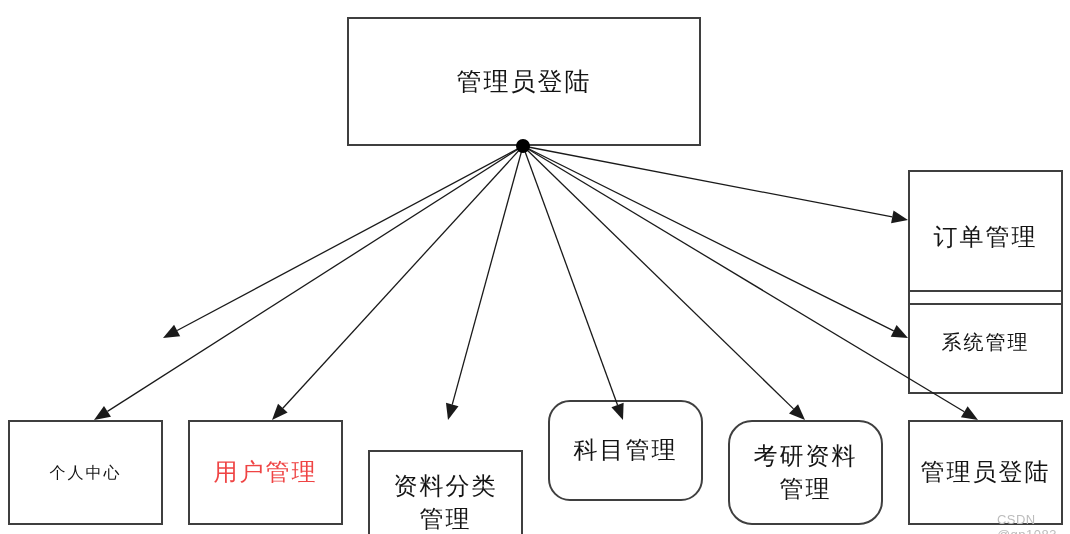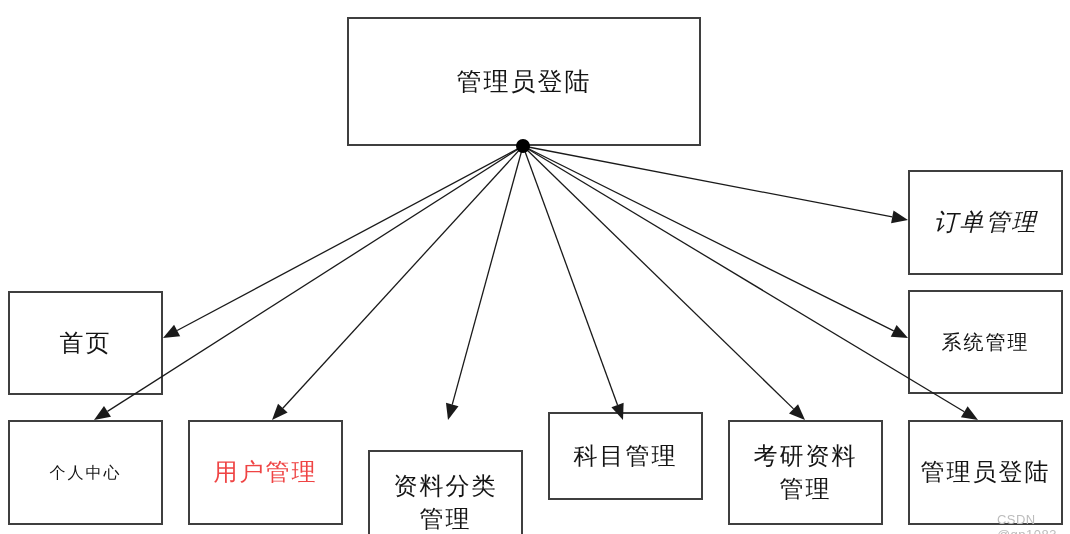--- a/index.html
+++ b/index.html
@@ -22,43 +22,40 @@
     font-size:13px; letter-spacing:0.5px;
   }
 </style>
 </head>
 <body>
 
 <div class="stage" style="background: rgb(255, 255, 255);">
   <div class="node" style="left: 347px; top: 17px; width: 354px; height: 129px; border-color: rgb(63, 63, 63);">
     <span class="node-label" style="font-size: 25px; color: rgb(20, 20, 20);">管理员登陆</span>
   </div>
-  <div class="node" style="left: 8px; top: 291px; width: 155px; height: 104px; border-color: rgb(63, 63, 63);">
-    <span class="node-label" style="font-size: 24px; color: rgb(20, 20, 20);">首页</span>
-  </div>
-  <div class="node" style="left: 908px; top: 170px; width: 155px; height: 105px; border-color: rgb(63, 63, 63); font-style: italic;">
+  <div class="node" style="left: 908px; top: 170px; width: 155px; height: 135px; border-color: rgb(63, 63, 63);">
     <span class="node-label" style="font-size: 24px; color: rgb(20, 20, 20);">订单管理</span>
   </div>
   <div class="node" style="left: 908px; top: 290px; width: 155px; height: 104px; border-color: rgb(63, 63, 63);">
     <span class="node-label" style="font-size: 20px; color: rgb(20, 20, 20);">系统管理</span>
   </div>
   <div class="node" style="left: 8px; top: 420px; width: 155px; height: 105px; border-color: rgb(63, 63, 63);">
     <span class="node-label" style="font-size: 16px; color: rgb(20, 20, 20);">个人中心</span>
   </div>
   <div class="node" style="left: 188px; top: 420px; width: 155px; height: 105px; border-color: rgb(63, 63, 63);">
     <span class="node-label" style="font-size: 24px; color: #ef4444;">用户管理</span>
   </div>
   <div class="node" style="left: 368px; top: 420px; width: 155px; height: 105px; border-color: rgb(63, 63, 63); margin-top: 30px;">
     <span class="node-label" style="font-size: 24px; color: rgb(20, 20, 20);">资料分类
 管理</span>
   </div>
-  <div class="node" style="left: 548px; top: 412px; width: 155px; height: 88px; border-color: rgb(63, 63, 63);">
+  <div class="node" style="left: 548px; top: 400px; width: 155px; height: 101px; border-color: rgb(63, 63, 63); border-radius: 22px;">
     <span class="node-label" style="font-size: 24px; color: rgb(20, 20, 20);">科目管理</span>
   </div>
-  <div class="node" style="left: 728px; top: 420px; width: 155px; height: 105px; border-color: rgb(63, 63, 63);">
+  <div class="node" style="left: 728px; top: 420px; width: 155px; height: 105px; border-color: rgb(63, 63, 63); border-radius: 24px;">
     <span class="node-label" style="font-size: 24px; color: rgb(20, 20, 20);">考研资料
 管理</span>
   </div>
   <div class="node" style="left: 908px; top: 420px; width: 155px; height: 105px; border-color: rgb(63, 63, 63);">
     <span class="node-label" style="font-size: 24px; color: rgb(20, 20, 20);">管理员登陆</span>
   </div>
 
   <svg class="edge-layer" id="edge-layer" width="1070" height="534">
       <line x1="523" y1="146" x2="177.11764705882354" y2="330.47058823529414" stroke="#1a1a1a" stroke-width="1.3"></line>
       <polygon points="163,338 174.05882352941177,324.7352941176471 180.1764705882353,336.2058823529412" fill="#1a1a1a"></polygon>

